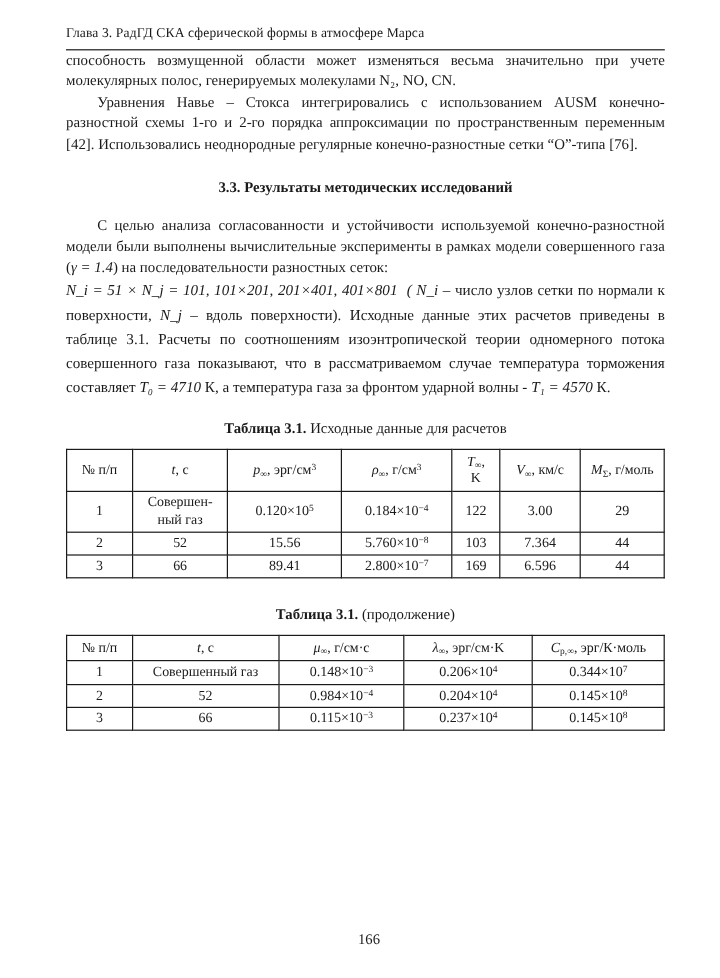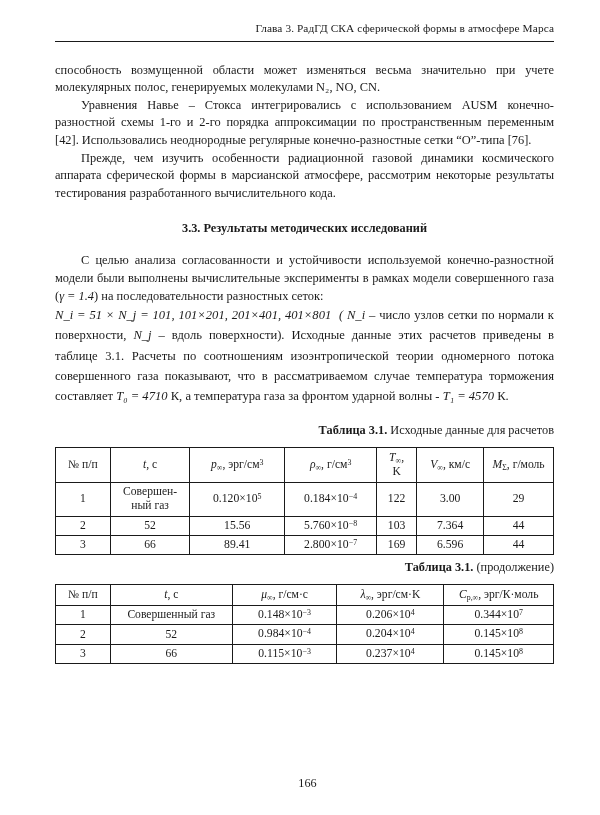--- a/index.html
+++ b/index.html
@@ -18,36 +18,36 @@
   .page {
     position: relative;
     width: 600px;
     height: 815px;
     box-sizing: border-box;
     padding: 22px 46px 0 55px;
   }
 
   
   .running-head {
-    text-align: right;
+    text-align: left;
     font-size: 11.3px;
     letter-spacing: 0.1px;
     line-height: 1.2;
     padding-bottom: 3px;
   }
   .head-rule {
     border: 0;
     border-top: 1.1px solid #1a1a1a;
     margin: 2px 0 0 0;
     height: 0;
   }
 
   
   .body-block {
-    margin-top: 20px;
+    margin-top: 0;
   }
   p.para {
     margin: 0;
     font-size: 12.4px;
     line-height: 1.42;
     text-align: justify;
     text-justify: inter-word;
     text-indent: 0;
   }
   p.indent {
@@ -79,21 +79,21 @@
     line-height: 0;
   }
   sup {
     font-size: 0.68em;
     vertical-align: 0.42em;
     line-height: 0;
   }
 
   
   .tbl-caption {
-    text-align: right;
+    text-align: center;
     font-size: 12.3px;
     margin: 0;
   }
   .tbl-caption b { font-weight: bold; }
 
   
   table.data {
     border-collapse: collapse;
     width: 100%;
     font-size: 11.6px;
@@ -133,21 +133,20 @@
 
   <div class="running-head">Глава 3. РадГД СКА сферической формы в атмосфере Марса</div>
   <hr class="head-rule">
 
   <div class="body-block">
 
     <p class="para">способность возмущенной области может изменяться весьма значительно при учете молекулярных полос, генерируемых молекулами N₂, NO, CN.</p>
 
     <p class="para indent">Уравнения Навье – Стокса интегрировались с использованием AUSM конечно-разностной схемы 1-го и 2-го порядка аппроксимации по пространственным переменным [42]. Использовались неоднородные регулярные конечно-разностные сетки “O”-типа [76].</p>
 
-    <p class="para indent">Прежде, чем изучить особенности радиационной газовой динамики космического аппарата сферической формы в марсианской атмосфере, рассмотрим некоторые результаты тестирования разработанного вычислительного кода.</p>
 
     <div class="subsec">3.3. Результаты методических исследований</div>
 
     <p class="para indent"><span>С целью анализа согласованности и устойчивости используемой конечно-разностной модели были выполнены вычислительные эксперименты в рамках модели совершенного газа (</span><span class="math">γ = 1.4</span><span>) на последовательности разностных сеток:</span></p>
 
     <p class="mline"><span class="math"><span>N_i = 51 × N_j = 101,  101×201,  201×401,  401×801</span></span>&nbsp; <span class="math">( N_i</span> <span>– число узлов сетки по нормали к поверхности,</span> <span class="math">N_j</span> <span>– вдоль поверхности). Исходные данные этих расчетов приведены в таблице 3.1. Расчеты по соотношениям изоэнтропической теории одномерного потока совершенного газа показывают, что в рассматриваемом случае температура торможения составляет</span> <span class="math">T₀ = 4710</span> <span>К, а температура газа за фронтом ударной волны -</span> <span class="math">T₁ = 4570</span> <span>К.</span></p>
   </div>
 
   <div class="tbl-caption" style="margin-top:17px;">
     <b>Таблица 3.1.</b>
@@ -199,21 +198,21 @@
         <td>66</td>
         <td class="cellnum"><span>89.41</span><sup></sup></td>
         <td class="cellnum"><span>2.800×10</span><sup>−7</sup></td>
         <td class="cellnum">169</td>
         <td class="cellnum">6.596</td>
         <td class="cellnum">44</td>
       </tr>
     </tbody>
   </table>
 
-  <div class="tbl-caption" style="margin-top:5px;">
+  <div class="tbl-caption" style="margin-top:23px;">
     <b>Таблица 3.1.</b>
     <span>(продолжение)</span>
   </div>
 
   <table class="data t2">
     <colgroup>
       <col style="width:11.0%">
         <col style="width:24.5%">
         <col style="width:21.0%">
       <col style="width:21.5%">

